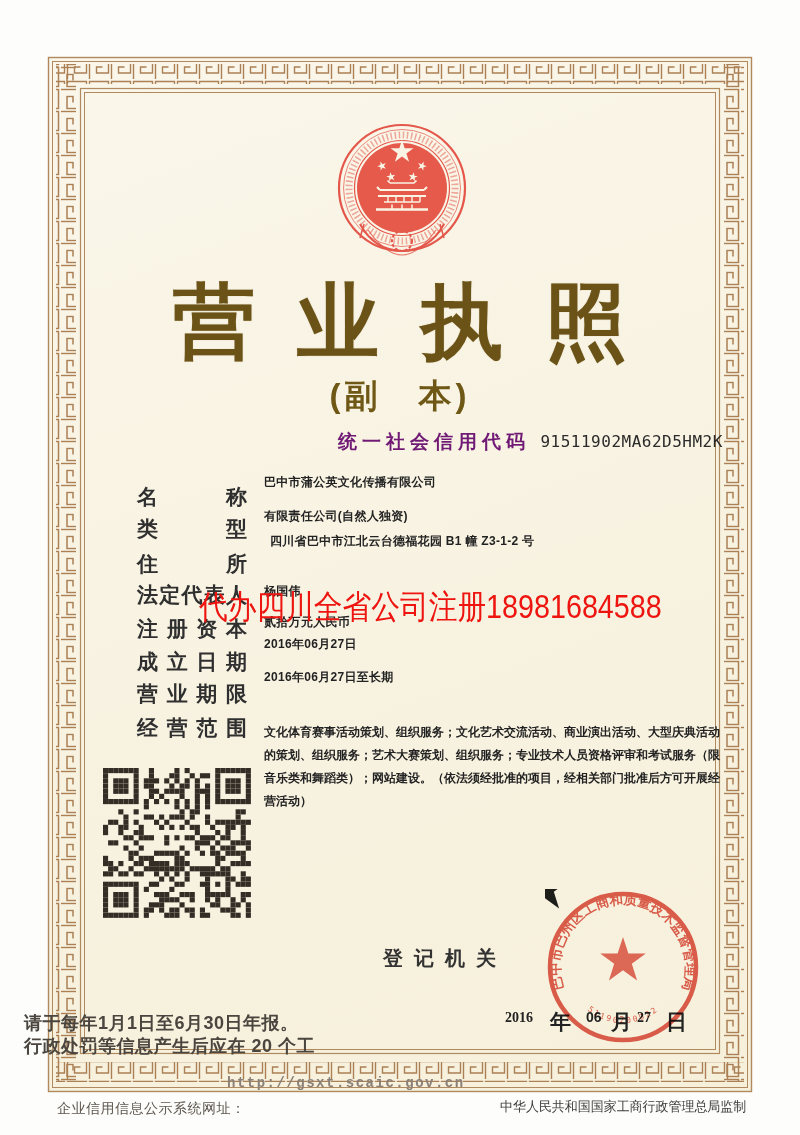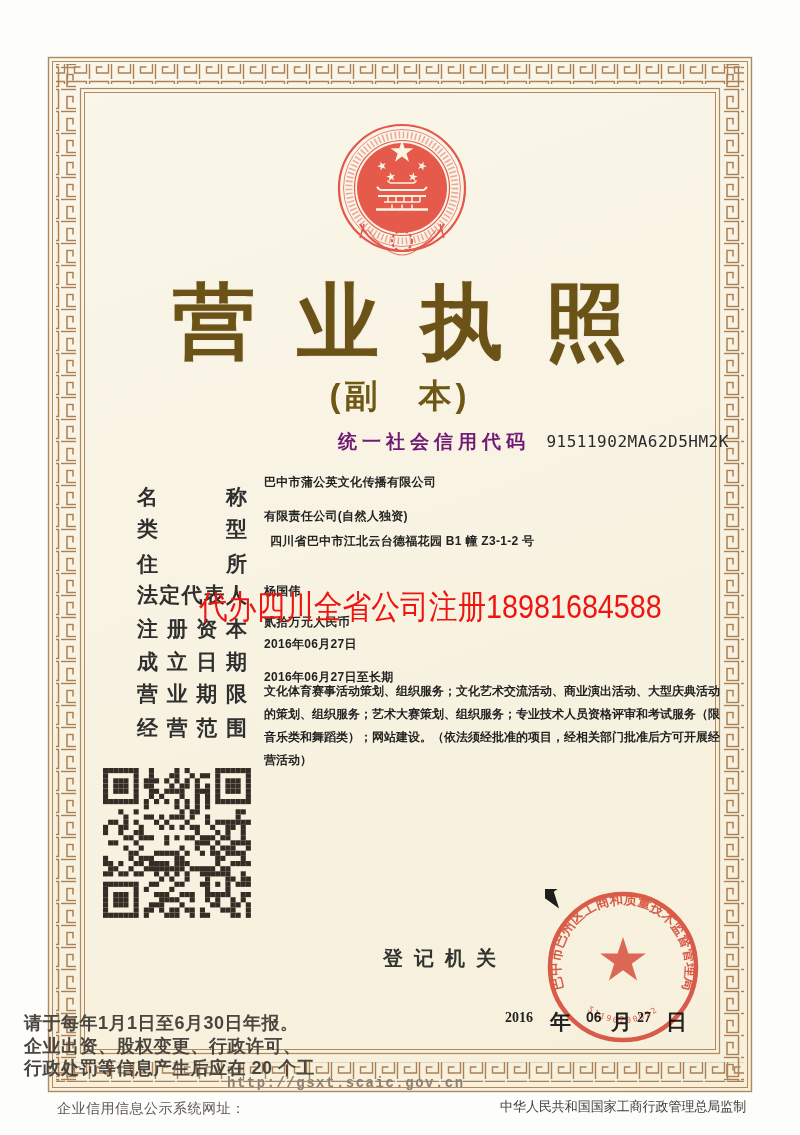--- a/index.html
+++ b/index.html
@@ -24,21 +24,21 @@
     font-size:82px;font-weight:bold;color:#6b5217;
     letter-spacing:42px;padding-left:42px;box-sizing:border-box;
     text-shadow:0 0 1px rgba(107,82,23,.4);
   }
   .doc-subtitle{
     left:0;top:374px;width:800px;text-align:center;
     font-size:33px;font-weight:bold;color:#6f5715;letter-spacing:4px;
   }
   .credit-line{left:338px;top:429px;white-space:nowrap;}
   .credit-label{font-size:19px;font-weight:bold;color:#701a75;letter-spacing:5px;}
-  .credit-code{font-size:16px;color:#2b2b2b;font-family:"DejaVu Sans Mono","Liberation Mono",monospace;letter-spacing:.5px;margin-left:12px;vertical-align:1px;}
+  .credit-code{font-size:16px;color:#2b2b2b;font-family:"DejaVu Sans Mono","Liberation Mono",monospace;letter-spacing:.5px;margin-left:6px;vertical-align:1px;}
   
   .field-label{
     left:137px;width:110px;display:flex;justify-content:space-between;
     font-size:21px;font-weight:bold;color:#2f2f2f;
   }
   .field-value{
     left:264px;font-size:12px;font-weight:600;color:#222;letter-spacing:.3px;white-space:nowrap;
   }
   .scope-value{white-space:normal;width:462px;line-height:23px;letter-spacing:0;}
   
@@ -179,21 +179,21 @@
     <span>围</span>
   </div>
 
 <div class="abs field-value" style="top:474px">巴中市蒲公英文化传播有限公司</div>
 <div class="abs field-value" style="top:508px">有限责任公司(自然人独资)</div>
 <div class="abs field-value" style="top:533px;left:270px">四川省巴中市江北云台德福花园 B1 幢 Z3-1-2 号</div>
 <div class="abs field-value" style="top:583px">杨国伟</div>
 <div class="abs field-value" style="top:614px">贰拾万元人民币</div>
 <div class="abs field-value" style="top:636px">2016年06月27日</div>
 <div class="abs field-value" style="top:669px">2016年06月27日至长期</div>
-<div class="abs field-value scope-value" style="top:680px">文化体育赛事活动策划、组织服务；文化艺术交流活动、商业演出活动、大型庆典活动的策划、组织服务；艺术大赛策划、组织服务；专业技术人员资格评审和考试服务（限音乐类和舞蹈类）；网站建设。（依法须经批准的项目，经相关部门批准后方可开展经营活动）</div>
+<div class="abs field-value scope-value" style="top:721px">文化体育赛事活动策划、组织服务；文化艺术交流活动、商业演出活动、大型庆典活动的策划、组织服务；艺术大赛策划、组织服务；专业技术人员资格评审和考试服务（限音乐类和舞蹈类）；网站建设。（依法须经批准的项目，经相关部门批准后方可开展经营活动）</div>
 
 <div class="abs qr" id="qr"><svg width="148" height="150" viewBox="0 0 148 150" xmlns="http://www.w3.org/2000/svg">
       <rect x="0.0" y="0.0" width="5.1" height="5.15" fill="#332d26"></rect>
       <rect x="5.1" y="0.0" width="5.1" height="5.15" fill="#332d26"></rect>
       <rect x="10.2" y="0.0" width="5.1" height="5.15" fill="#332d26"></rect>
       <rect x="15.3" y="0.0" width="5.1" height="5.15" fill="#332d26"></rect>
       <rect x="20.4" y="0.0" width="5.1" height="5.15" fill="#332d26"></rect>
       <rect x="25.5" y="0.0" width="5.1" height="5.15" fill="#332d26"></rect>
       <rect x="30.6" y="0.0" width="5.1" height="5.15" fill="#332d26"></rect>
       <rect x="45.9" y="0.0" width="5.1" height="5.15" fill="#332d26"></rect>
@@ -605,19 +605,18 @@
   </text>
   <text font-size="8" fill="#dc4b3c" letter-spacing="2.2" text-anchor="middle" font-family="DejaVu Sans Mono, monospace">
     <textPath href="#arcBot" startOffset="50%">51190200022</textPath>
   </text>
 </svg>
 
 <div class="abs watermark">代办四川全省公司注册18981684588</div>
 
 <div class="abs notice">
   <div>请于每年1月1日至6月30日年报。</div>
-  <div>企业出资、股权变更、行政许可、</div>
   <div>行政处罚等信息产生后应在 20 个工</div>
 </div>
 
 <div class="abs site-url">http://gsxt.scaic.gov.cn</div>
 <div class="abs site-label">企业信用信息公示系统网址：</div>
 <div class="abs issuer">中华人民共和国国家工商行政管理总局监制</div>
 
 </body></html>

